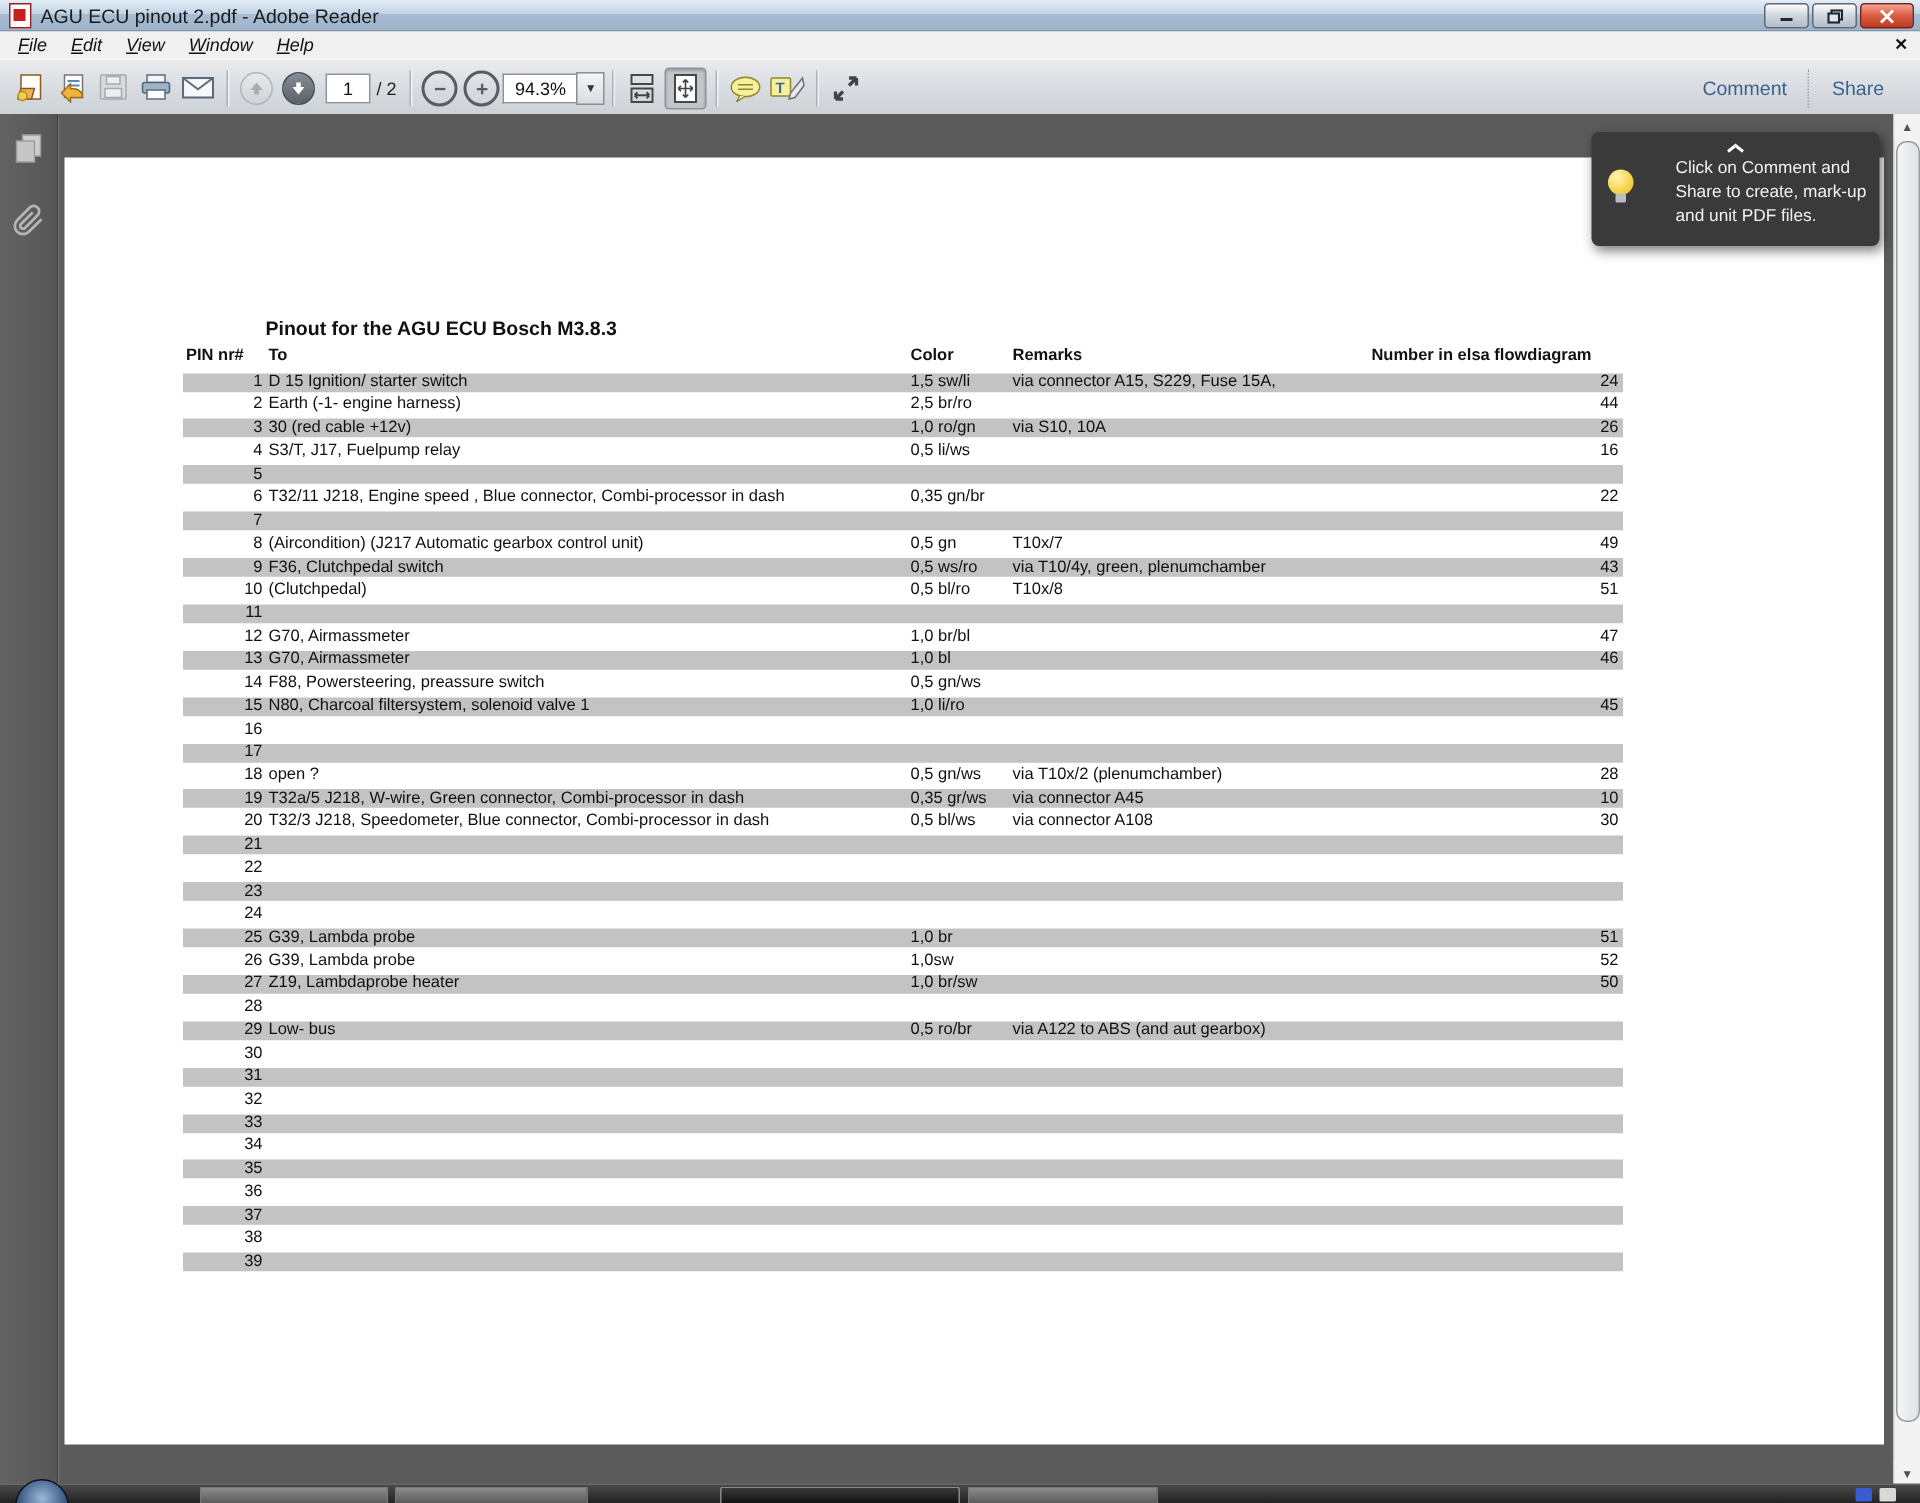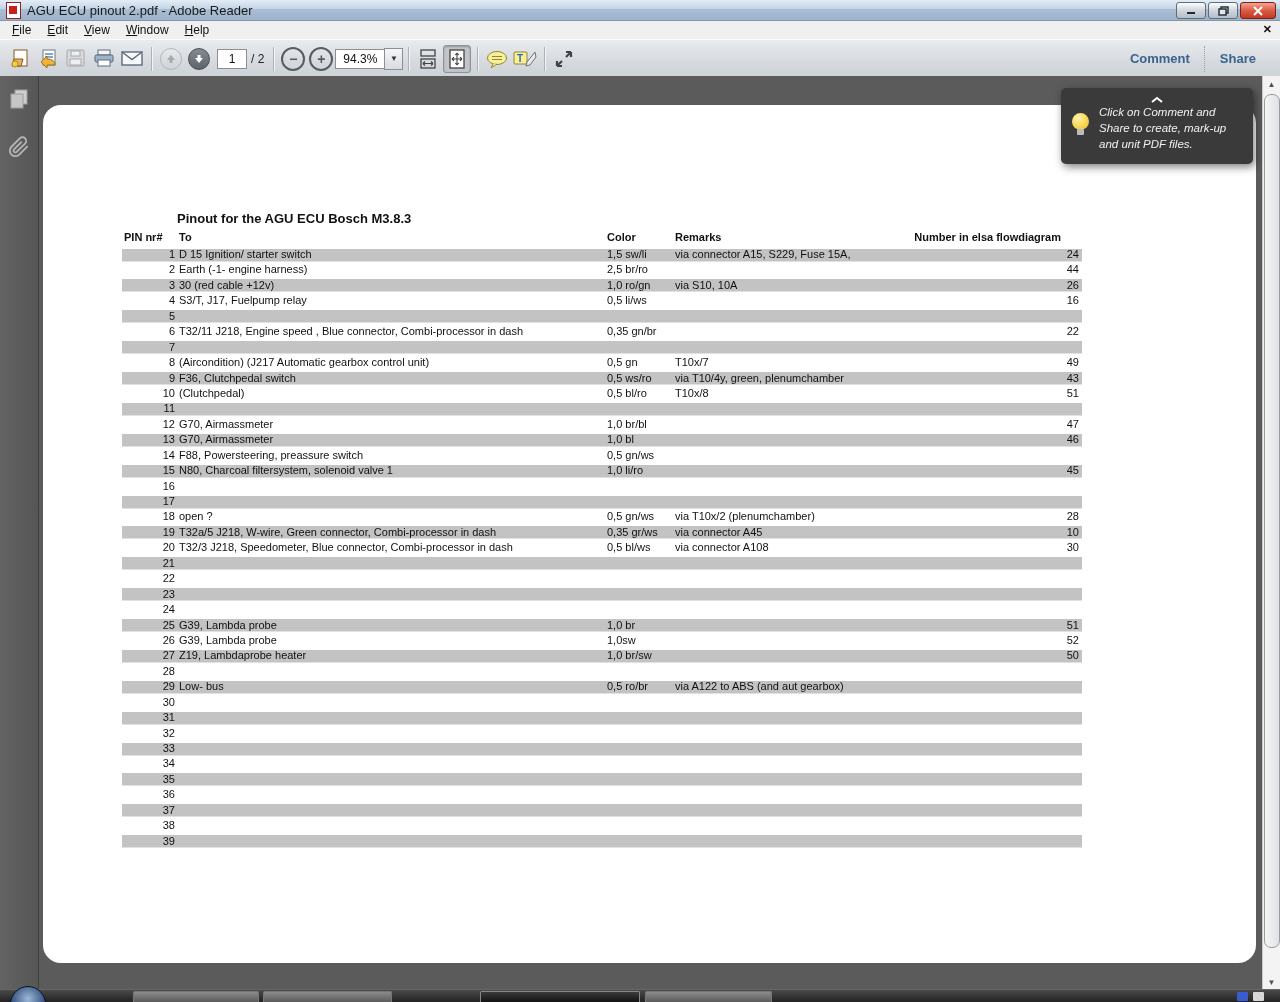--- a/index.html
+++ b/index.html
@@ -33,37 +33,37 @@
   .tb-btn{width:26px;height:26px;display:flex;align-items:center;justify-content:center;border-radius:3px;margin:0 1px;}
   .tb-btn.pressed{background:#c2c6cb;border:1px solid #8f9399;box-shadow:inset 0 1px 2px rgba(0,0,0,.25);}
   .page-box,.zoom-box{background:#fff;border:1px solid #8c9096;height:18px;font-size:12px;color:#111;
             display:flex;align-items:center;justify-content:center;}
   .page-box{width:28px;margin:0 4px;}
   .zoom-box{width:48px;border-right:none;}
   .zoom-drop{width:17px;height:20px;border:1px solid #8c9096;background:linear-gradient(#f4f5f6,#d9dde1);
              display:flex;align-items:center;justify-content:center;font-size:8px;color:#333;}
   .page-total{font-size:12px;color:#222;margin-right:4px;}
   .tb-right{position:absolute;right:10px;top:0;height:37px;display:flex;align-items:center;}
-  .tb-label{font-size:13px;font-weight:bold;color:#39638e;padding:0 14px;}
+  .tb-label{font-size:13px;font-weight:normal;color:#39638e;padding:0 14px;}
   .dot-sep{width:1px;height:26px;border-left:1px dotted #9aa0a6;}
 
   
   .circ{width:20px;height:20px;border-radius:50%;display:flex;align-items:center;justify-content:center;}
   .circ.disabled{background:linear-gradient(#e7e9eb,#cfd3d7);border:1px solid #b2b6bb;color:#9ea4aa;}
   .circ.dark{background:linear-gradient(#858b92,#5d636a);border:1px solid #4b5157;color:#fff;}
   .circ.ring{background:transparent;border:2px solid #585d63;color:#585d63;font-weight:bold;font-size:14px;line-height:1;}
 
   
   .main{position:absolute;top:76px;left:0;right:0;bottom:12px;display:flex;}
   .sidepanel{width:38px;background:linear-gradient(90deg,#636363,#565656);border-right:1px solid #3e3e3e;
              display:flex;flex-direction:column;align-items:center;padding-top:10px;gap:22px;}
   .side-btn{width:26px;height:26px;display:flex;align-items:center;justify-content:center;}
   .docarea{position:relative;flex:1;background:#5b5b5b;overflow:hidden;}
 
-  .page{position:absolute;left:4px;top:29px;width:1213px;height:858px;background:#fff;border-radius:18px;}
+  .page{position:absolute;left:4px;top:29px;width:1213px;height:858px;background:#fff;}
 
   .doc-title{position:absolute;left:134px;top:106px;font-size:13px;font-weight:bold;color:#111;}
   .band{position:absolute;left:79px;width:960px;font-size:11px;color:#111;}
   .thead{top:126px;height:15px;font-weight:bold;}
   .thead span{position:absolute;white-space:nowrap;}
   .h-pin{left:2px;}
   .h-to{left:57px;}
   .h-color{left:485px;}
   .h-remarks{left:553px;}
   .h-number{right:21px;}
@@ -77,21 +77,21 @@
   .c-remarks{left:553px;}
   .c-num{right:3px;}
 
   
   .popup{position:absolute;left:1022px;top:12px;width:192px;height:76px;background:#3a3a3a;border-radius:5px;
          box-shadow:2px 3px 8px rgba(0,0,0,.5);color:#f1f1f1;}
   .popup .chev{position:absolute;top:2px;left:50%;transform:translateX(-50%);}
   .popup .bulb{position:absolute;left:11px;top:25px;width:17px;height:17px;border-radius:50%;
                background:radial-gradient(circle at 35% 30%,#fff3b0,#f7d34a 60%,#e9b92c);}
   .popup .bulb::after{content:"";position:absolute;left:5px;bottom:-5px;width:7px;height:6px;background:#b9bcc0;border-radius:1px;}
-  .popup .ptext{position:absolute;left:38px;top:16px;font-size:11.5px;line-height:16px;font-style:italic;}
+  .popup .ptext{position:absolute;left:56px;top:16px;font-size:11.5px;line-height:16px;}
 
   
   .scrollbar{width:17px;background:#f3f3f3;border-left:1px solid #c8c8c8;position:relative;}
   .sb-btn{position:absolute;left:0;width:17px;height:16px;display:flex;align-items:center;justify-content:center;
           font-size:8px;color:#4d5257;background:#f3f3f3;}
   .sb-up{top:0;} .sb-down{bottom:0;}
   .sb-thumb{position:absolute;left:1px;top:18px;width:14px;height:852px;border:1px solid #979ca1;border-radius:7px;
             background:linear-gradient(90deg,#f6f6f6,#dfe2e5);}
 
   
@@ -128,21 +128,21 @@
       </div>
       <div class="wbtn close">
         <svg width="10" height="10">
             <path d="M1 1 L9 9 M9 1 L1 9" stroke="#fff" stroke-width="2"></path>
           </svg>
       </div>
     </div>
   </div>
 
   <div class="menubar">
-    <div style="display:flex;">
+    <div style="display:flex;font-style:italic;">
 
     <div class="menu-item">File</div>
         <div class="menu-item">Edit</div>
         <div class="menu-item">View</div>
         <div class="menu-item">Window</div>
         <div class="menu-item">Help</div>
       </div>
     <div class="menubar-close">✕</div>
   </div>
 

